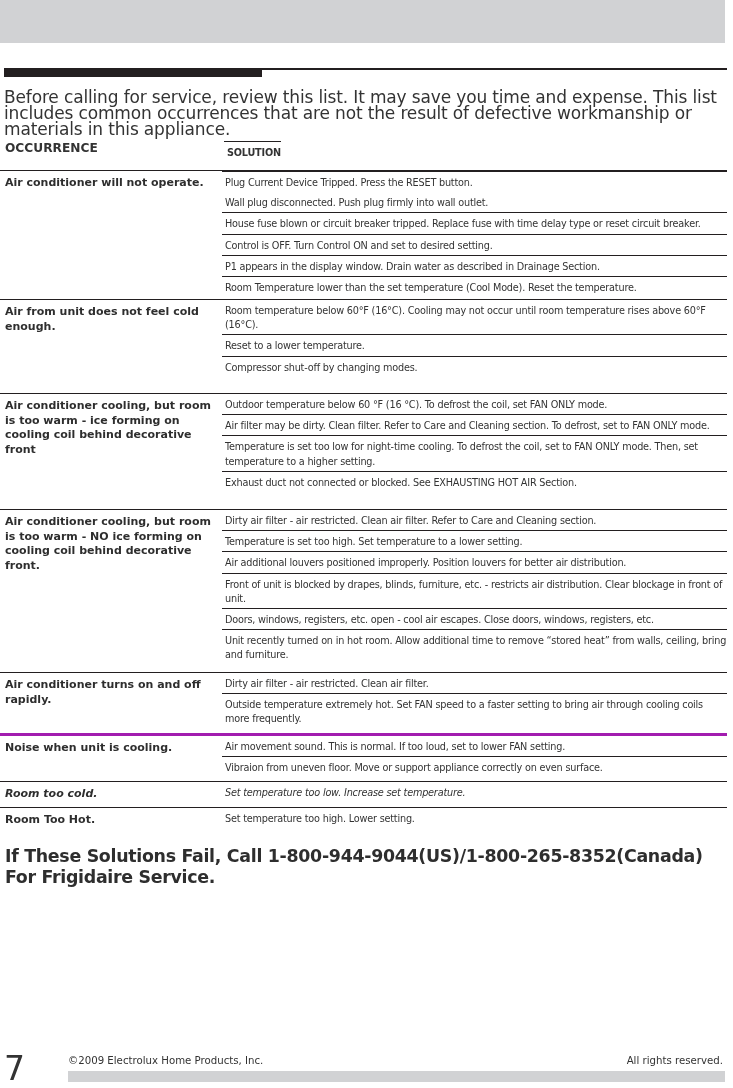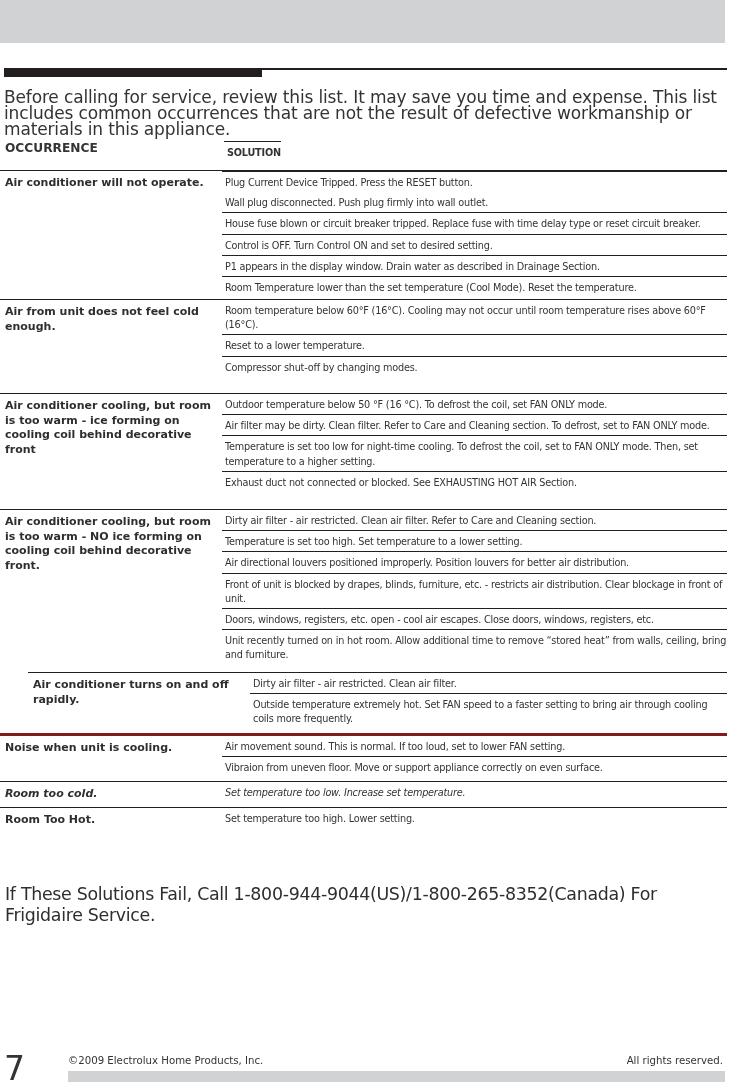--- a/index.html
+++ b/index.html
@@ -29,38 +29,37 @@
     position: absolute; top: 141px; font-size: 12.2px; font-weight: bold;
     color: #333;
   }
   .col-head.occ { left: 5px; }
   .col-head.sol { left: 224px; }
 
   .table { position: absolute; left: 0; top: 170px; width: 727px; }
   .group {
     position: relative; border-top: 1.5px solid #231f20;
   }
-  .group.thick { border-top: 3px solid #7f1d1d; }
+  .group.thick { border-top: 3px solid #a21caf; }
   .occ-label {
     position: absolute; left: 5px; top: 5px; width: 212px;
     font-size: 11px; font-weight: bold; line-height: 14.5px; color: #2e2e2e;
   }
   .sol-list { margin-left: 222px; }
   .sol {
     font-size: 9.7px; line-height: 14.2px; color: #333;
     padding: 4px 0 2px 3px; border-top: 1.2px solid #231f20;
     letter-spacing: -0.2px;
   }
   .sol.first { border-top: none; }
 
   .cta {
     position: absolute; left: 5px; top: 846px; width: 728px;
-    font-size: 17.4px; font-weight: normal; line-height: 21px; color: #2e2e2e;
+    font-size: 17.4px; font-weight: bold; line-height: 21px; color: #2e2e2e;
     letter-spacing: -0.3px;
-    margin-top: 38px;
   }
   .page-num {
     position: absolute; left: 4px; top: 1050px; font-size: 33px; color: #333;
     line-height: 38px;
   }
   .copyright {
     position: absolute; left: 68px; top: 1055px; font-size: 10.2px; color: #333;
   }
   .rights {
     position: absolute; right: 10px; top: 1055px; font-size: 10.2px; color: #333;
@@ -98,38 +97,38 @@
       <div class="occ-label">Air from unit does not feel cold enough.</div>
       <div class="sol-list">
         <div class="sol first">Room temperature below 60°F (16°C). Cooling may not occur until room temperature rises above 60°F (16°C).</div>
         <div class="sol">Reset to a lower temperature.</div>
         <div class="sol">Compressor shut-off by changing modes.</div>
       </div>
     </div>
     <div class="group" style="min-height: 115px;">
       <div class="occ-label">Air conditioner cooling, but room is too warm - ice forming on cooling coil behind decorative front</div>
       <div class="sol-list">
-        <div class="sol first">Outdoor temperature below 50 °F (16 °C). To defrost the coil, set FAN ONLY mode.</div>
+        <div class="sol first">Outdoor temperature below 60 °F (16 °C). To defrost the coil, set FAN ONLY mode.</div>
         <div class="sol">Air filter may be dirty. Clean filter. Refer to Care and Cleaning section. To defrost, set to FAN ONLY mode.</div>
         <div class="sol">Temperature is set too low for night-time cooling. To defrost the coil, set to FAN ONLY mode. Then, set temperature to a higher setting.</div>
         <div class="sol">Exhaust duct not connected or blocked. See  EXHAUSTING HOT AIR Section.</div>
       </div>
     </div>
     <div class="group" style="min-height: 162px;">
       <div class="occ-label">Air conditioner cooling, but room is too warm - NO ice forming on cooling coil behind decorative front.</div>
       <div class="sol-list">
         <div class="sol first">Dirty air filter - air restricted. Clean air filter. Refer to Care and Cleaning section.</div>
         <div class="sol">Temperature is set too high. Set temperature to a lower setting.</div>
-        <div class="sol">Air directional louvers positioned improperly. Position louvers for better air distribution.</div>
+        <div class="sol">Air additional louvers positioned improperly. Position louvers for better air distribution.</div>
         <div class="sol">Front of unit is blocked by drapes, blinds, furniture, etc. - restricts air distribution. Clear blockage in front of unit.</div>
         <div class="sol">Doors, windows, registers, etc. open - cool air escapes. Close doors, windows, registers, etc.</div>
         <div class="sol">Unit recently turned on in hot room. Allow additional time to remove “stored heat” from walls, ceiling, bring and furniture.</div>
       </div>
     </div>
-    <div class="group" style="min-height: 60px; margin-left: 28px;">
+    <div class="group" style="min-height: 60px;">
       <div class="occ-label">Air conditioner turns on and off rapidly.</div>
       <div class="sol-list">
         <div class="sol first">Dirty air filter - air restricted. Clean air filter.</div>
         <div class="sol">Outside temperature extremely hot. Set FAN speed to a faster setting to bring air through cooling coils more frequently.</div>
       </div>
     </div>
     <div class="group thick" style="min-height: 45px;">
       <div class="occ-label">Noise when unit is cooling.</div>
       <div class="sol-list">
         <div class="sol first">Air movement sound. This is normal. If too loud, set to lower FAN setting.</div>

